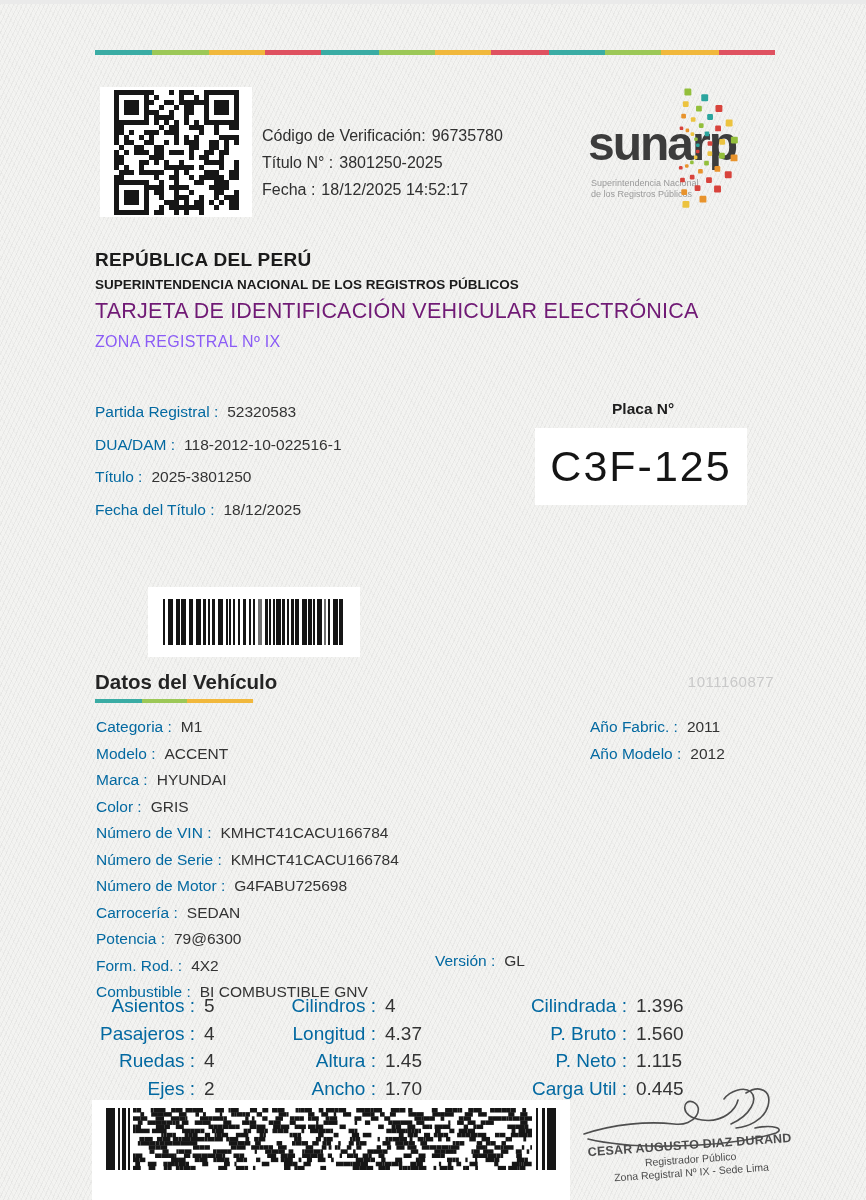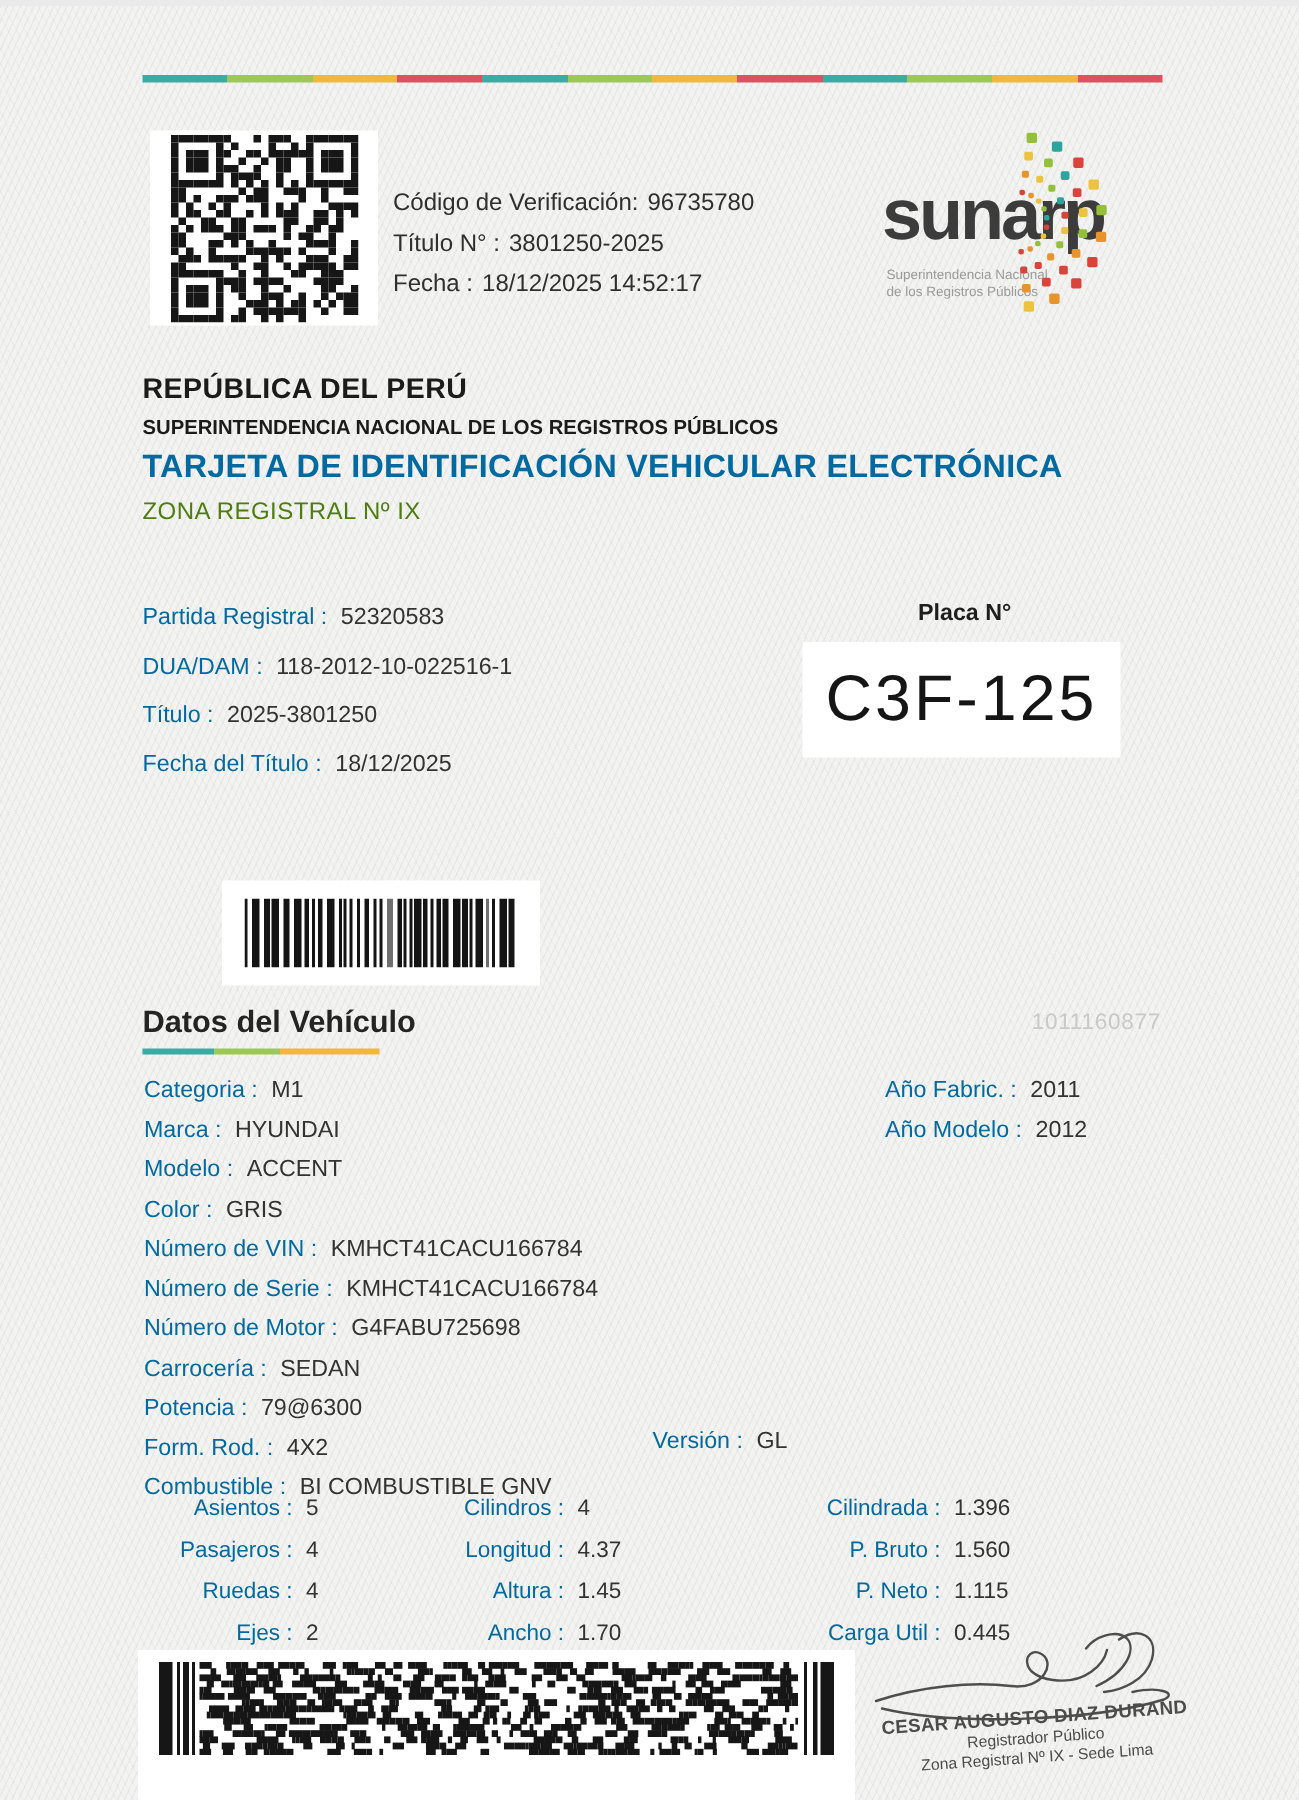--- a/index.html
+++ b/index.html
@@ -17,38 +17,38 @@
   .qr-box{left:100px;top:83px;width:152px;height:130px;background:#fff;display:flex;align-items:center;justify-content:center}
   .verify{left:262px;top:118px;font-size:16px;color:#2f2f2f;line-height:27px}
   .verify .val{margin-left:6px;color:#2f2f2f}
   .logo{left:588px;top:82px;width:210px;height:128px}
   .logo-text{position:absolute;left:0;top:34px;font-size:48px;font-weight:700;letter-spacing:-2px;color:#3c3c3c;line-height:48px}
   .logo-tag{position:absolute;left:3px;top:92px;font-size:9px;color:#9a9a9a;line-height:11px}
   .burst{position:absolute;left:84px;top:0}
   .hdr{left:95px;top:245px;width:640px}
   .hdr .h1{font-size:19px;font-weight:700;letter-spacing:.3px;color:#1b1b1b}
   .hdr .h2{font-size:13.5px;font-weight:700;margin-top:6px;color:#1b1b1b}
-  .hdr .h3{font-size:21.5px;font-weight:700;margin-top:7px;letter-spacing:.2px;color:#0369a1}
-  .hdr .h4{font-size:16px;color:#4d7c0f;margin-top:9px;font-weight:400;letter-spacing:.3px}
+  .hdr .h3{font-size:21.5px;font-weight:400;margin-top:7px;letter-spacing:.2px;color:#701a75}
+  .hdr .h4{font-size:16px;color:#8b5cf6;margin-top:9px;font-weight:400;letter-spacing:.3px}
   .hdr .h5{font-size:16px;color:#818181;margin-top:5px;font-weight:400;letter-spacing:.3px}
   .lbl{font-weight:400;color:#0369a1}
   .val{color:#333;margin-left:9px}
   .reg{left:95px;top:392px;font-size:15.5px;line-height:32.7px}
   .placa-lbl{left:612px;top:396px;font-size:15.5px;font-weight:700}
   .placa-box{left:535px;top:424px;width:212px;height:77px;background:#fff;display:flex;align-items:center;justify-content:center}
   .placa-box span{font-size:43px;font-weight:400;letter-spacing:2px;color:#151515}
   .bc1-box{left:148px;top:583px;width:212px;height:70px;background:#fff;display:flex;align-items:center;justify-content:center}
   .sec{left:95px;top:666px}
   .sec .t{font-size:20.5px;font-weight:700;color:#242424}
   .sec .u{width:158px;height:4px;margin-top:5px;background:linear-gradient(90deg,#3aaca4 0 30%,#9cc857 30% 58%,#f1b83c 58% 100%)}
   .docnum{left:640px;top:669px;width:134px;text-align:right;font-size:15px;color:#c9c9c9;letter-spacing:.5px}
   .fields{left:96px;top:710px;font-size:15.5px;line-height:26.5px}
   .rfields{left:590px;top:710px;font-size:15.5px;line-height:26.5px}
   .version{left:435px;top:948px;font-size:15.5px}
-  .stats{top:988px;font-size:15px;line-height:27.5px}
+  .stats{top:988px;font-size:19px;line-height:27.5px}
   .g1{left:95px}.g2{left:258px}.g3{left:505px}
   .stats .lbl{display:inline-block;text-align:right}
   .g1 .lbl{width:100px}.g2 .lbl{width:118px}.g3 .lbl{width:122px}
   .bc2-box{left:92px;top:1096px;width:478px;height:100px;background:#fff;padding:8px 0 0 14px}
   .stamp{left:578px;top:1078px;width:225px;height:118px}
   .sig{position:absolute;left:0;top:0}
   .stamp-text{position:absolute;left:0;top:56px;width:225px;text-align:center;transform:rotate(-4deg);color:#4c4c4c}
   .stamp-text .n{font-size:12.5px;font-weight:700;letter-spacing:.2px}
   .stamp-text .r{font-size:10.5px;margin-top:1px}
   .stamp-text .z{font-size:10.5px;margin-top:1px}
@@ -506,22 +506,22 @@
   </div>
 
   <div class="sec">
     <div class="t">Datos del Vehículo</div>
     <div class="u"></div>
   </div>
   <div class="docnum">1011160877</div>
 
   <div class="fields">
     <div><span class="lbl">Categoria :</span><span class="val">M1</span></div>
+    <div><span class="lbl">Modelo :</span><span class="val">ACCENT</span></div>
     <div><span class="lbl">Marca :</span><span class="val">HYUNDAI</span></div>
-    <div><span class="lbl">Modelo :</span><span class="val">ACCENT</span></div>
     <div><span class="lbl">Color :</span><span class="val">GRIS</span></div>
     <div><span class="lbl">Número de VIN :</span><span class="val">KMHCT41CACU166784</span></div>
     <div><span class="lbl">Número de Serie :</span><span class="val">KMHCT41CACU166784</span></div>
     <div><span class="lbl">Número de Motor :</span><span class="val">G4FABU725698</span></div>
     <div><span class="lbl">Carrocería :</span><span class="val">SEDAN</span></div>
     <div><span class="lbl">Potencia :</span><span class="val">79@6300</span></div>
     <div><span class="lbl">Form. Rod. :</span><span class="val">4X2</span></div>
     <div><span class="lbl">Combustible :</span><span class="val">BI COMBUSTIBLE GNV</span></div>
   </div>
 

